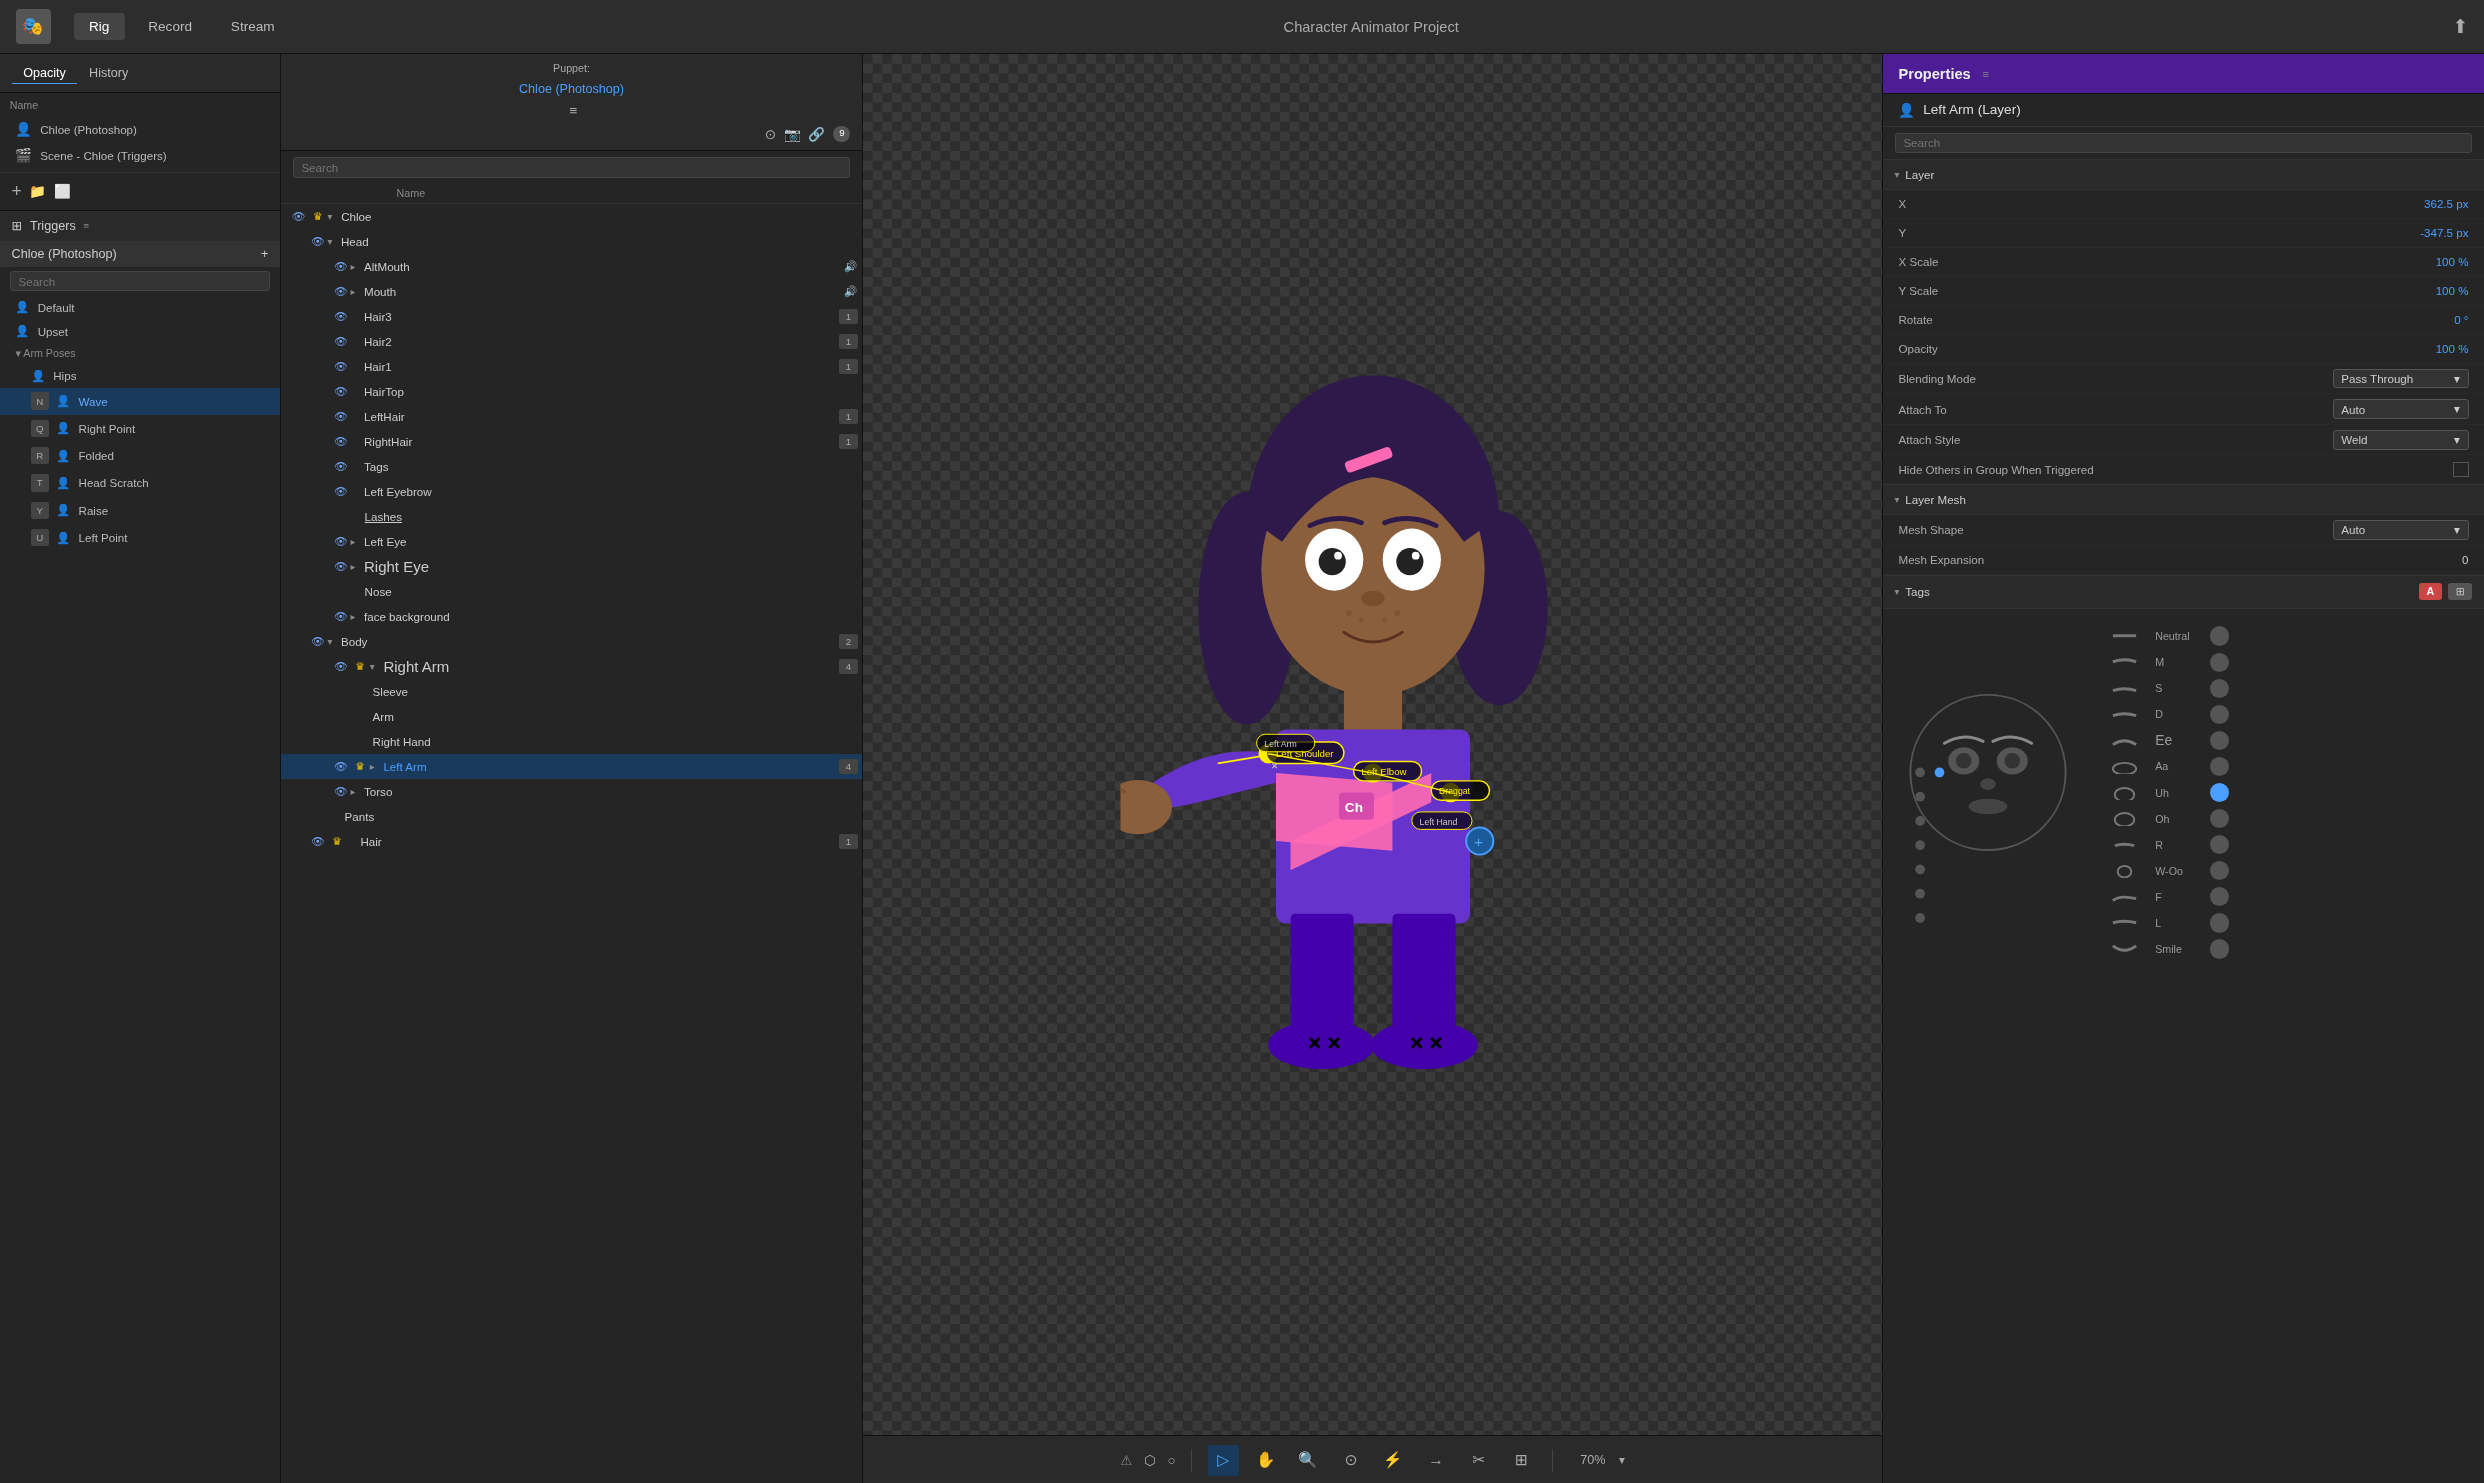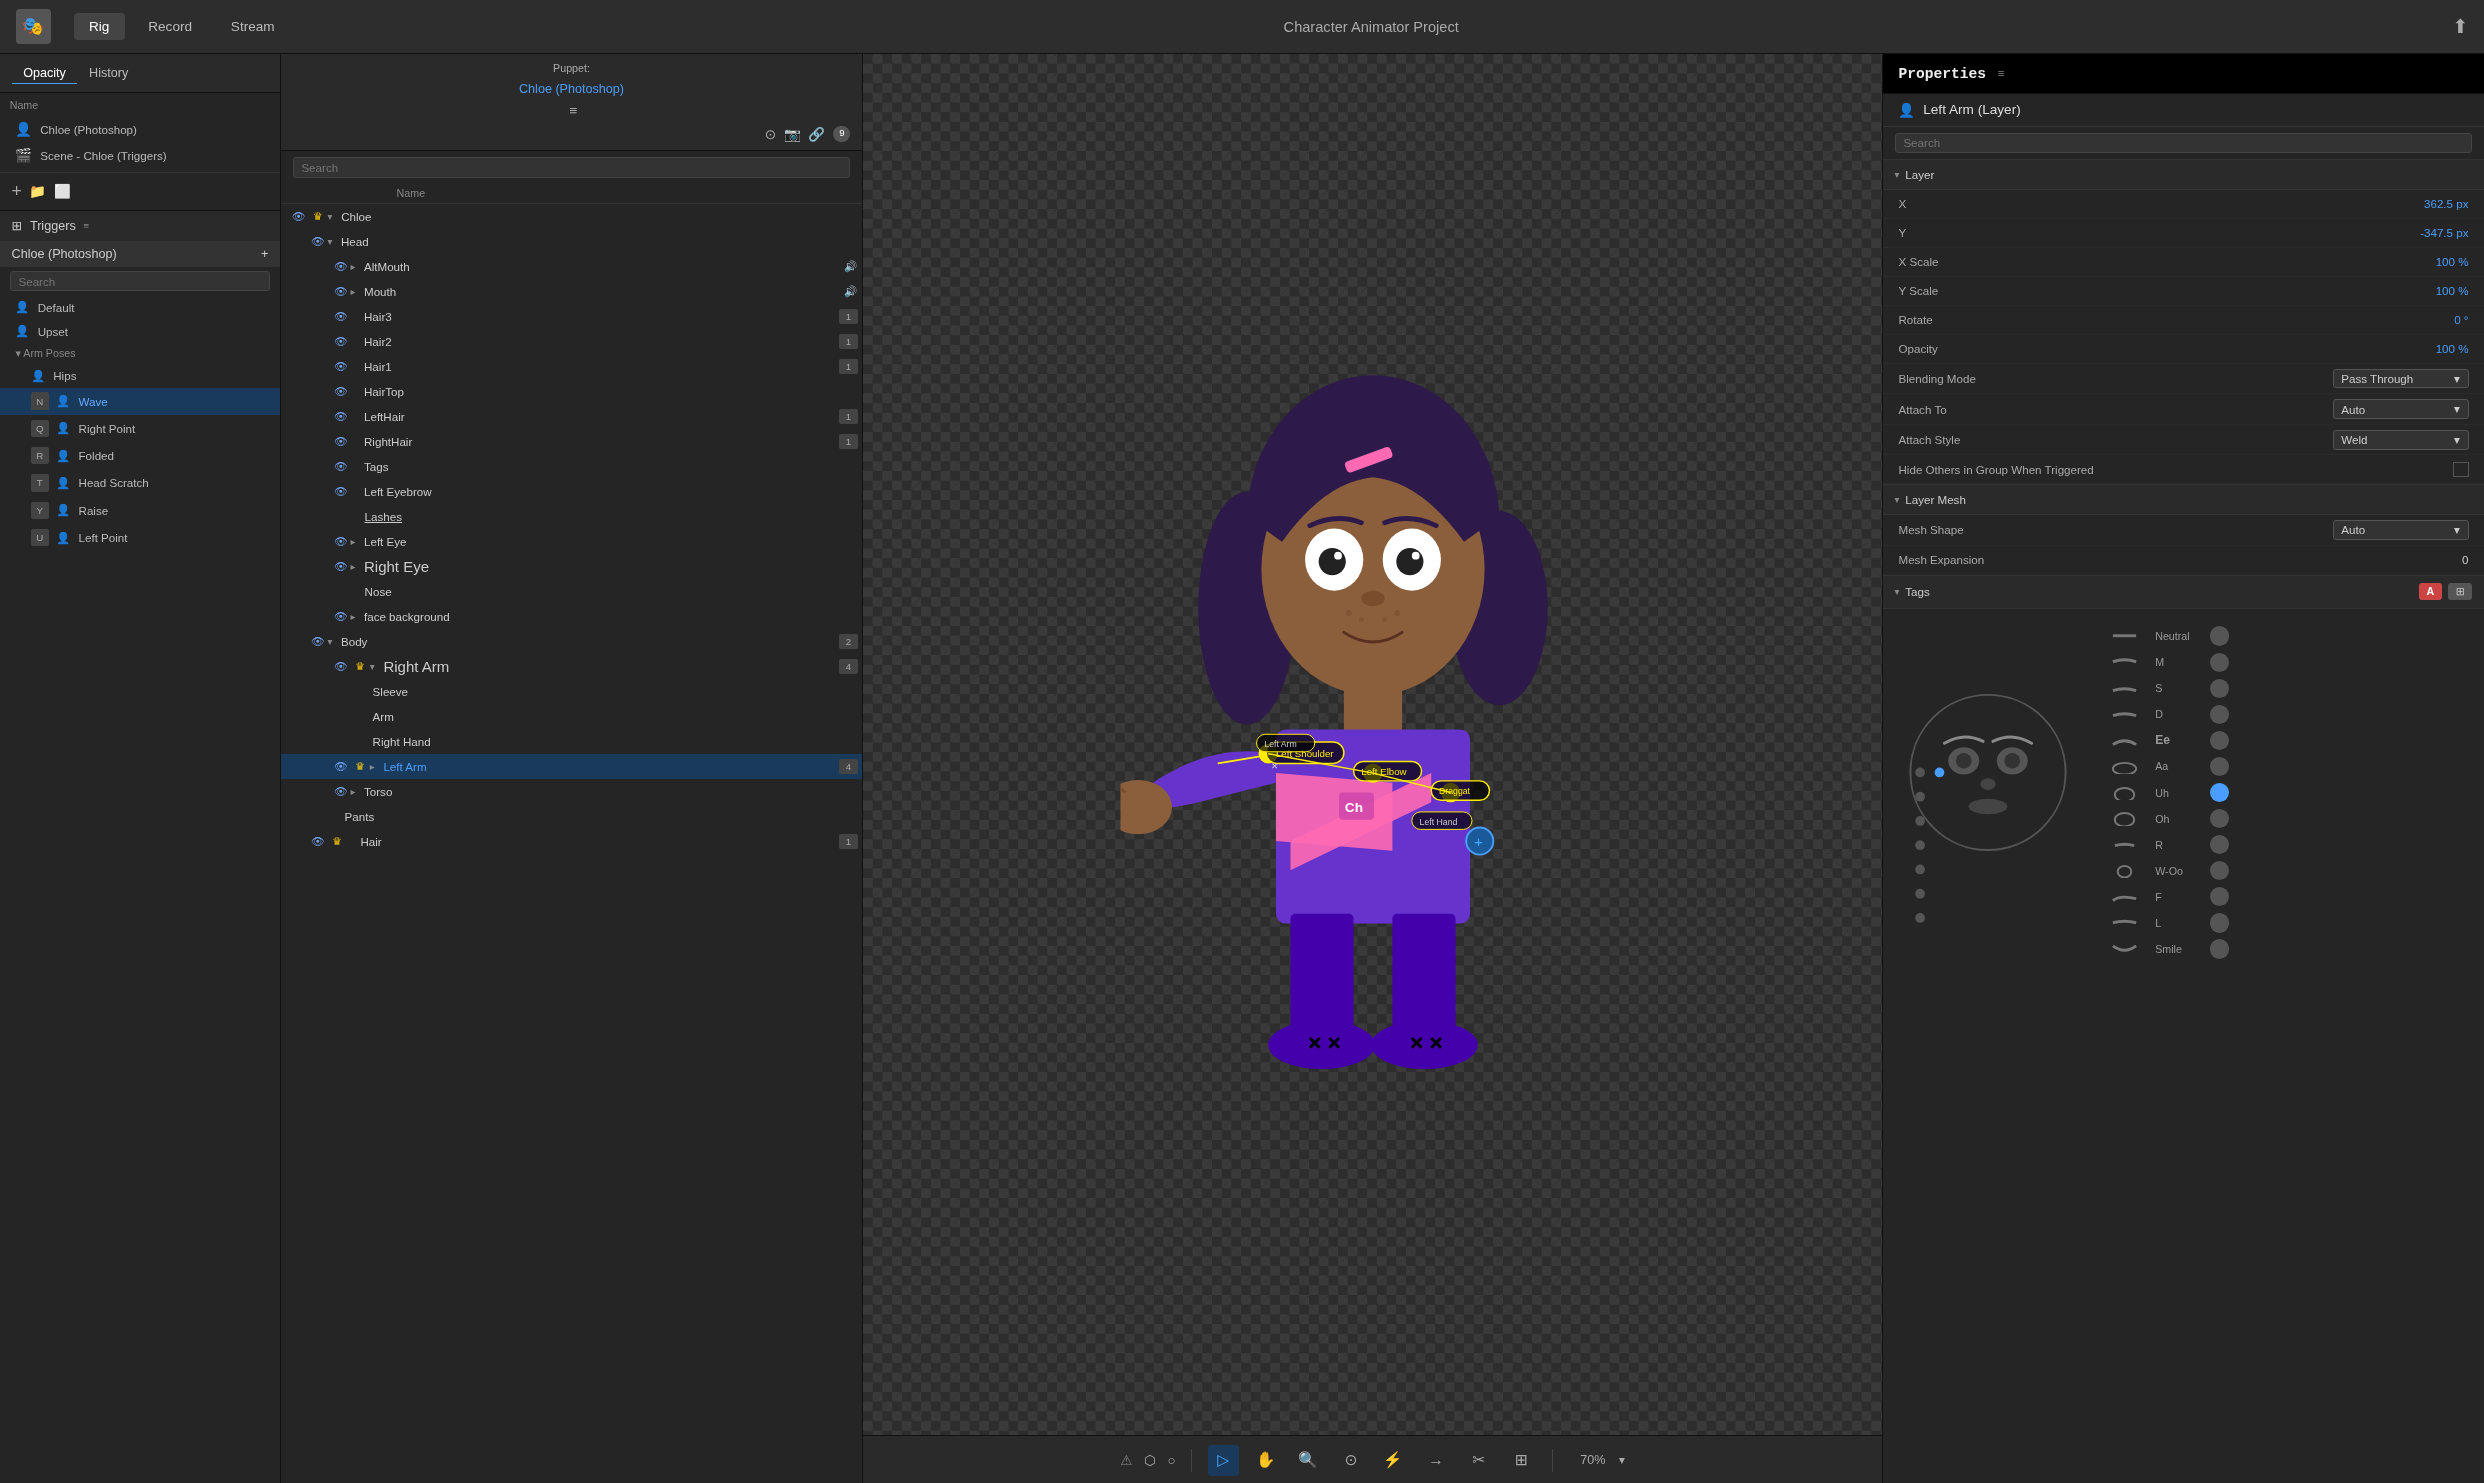--- a/index.html
+++ b/index.html
@@ -57,21 +57,21 @@
     .canvas-toolbar { height: 49px; background: #2a2a2a; border-top: 1px solid #111; display: flex; align-items: center; justify-content: center; gap: 11.6px; }
     .canvas-tool { width: 31px; height: 31px; display: flex; align-items: center; justify-content: center; cursor: pointer; color: #aaa; font-size: 15.5px; border-radius: 2.9px; }
     .canvas-tool.active { background: #1a3a5c; color: #4af; }
     .zoom-indicator { color: #aaa; font-size: 12.6px; margin-left: 11.6px; }
 
     
     .character-container { position: absolute; left: 50%; top: 50%; transform: translate(-50%, -50%); }
 
     
     .right-panel { width: 602px; background: #252525; border-left: 1px solid #111; display: flex; flex-direction: column; flex-shrink: 0; overflow-y: auto; }
-    .props-header { padding: 11.6px 15.5px; background: #000000; border-bottom: 1px solid #111; display: flex; align-items: center; gap: 7.8px; font-size: 14.6px; font-weight: 600; color: #eee; font-family: Liberation Mono, monospace; }
+    .props-header { padding: 11.6px 15.5px; background: #4c1d95; border-bottom: 1px solid #111; display: flex; align-items: center; gap: 7.8px; font-size: 14.6px; font-weight: 600; color: #eee; }
     .props-layer-title { padding: 7.8px 15.5px; display: flex; align-items: center; gap: 7.8px; font-size: 13.6px; color: #ddd; border-bottom: 1px solid #333; }
     .props-search { padding: 5.8px 11.6px; }
     .props-search input { width: 100%; background: #333; border: 1px solid #444; color: #ccc; padding: 2.9px 7.8px; border-radius: 2.9px; font-size: 11.6px; }
 
     .section-header { display: flex; align-items: center; gap: 5.8px; padding: 7.8px 11.6px; background: #2a2a2a; border-bottom: 1px solid #333; border-top: 1px solid #333; cursor: pointer; font-size: 11.6px; color: #ccc; }
     .section-header .chevron { font-size: 9.7px; color: #888; }
 
     .prop-row { display: flex; align-items: center; padding: 4.9px 15.5px; border-bottom: 1px solid #2a2a2a; min-height: 29px; }
     .prop-label { flex: 1; color: #aaa; font-size: 11.6px; }
     .prop-value { color: #4a9eff; font-size: 11.6px; min-width: 78px; text-align: right; }
@@ -666,21 +666,21 @@
           </div>
           <span style="font-size:10.7px;color:#999;min-width:49px;">D</span>
           <div style="width:19.4px;height:19.4px;border-radius:50%;background:#555;"></div>
         </div>
         <div class="viseme-row">
           <div style="width:49px;height:19.4px;display:flex;align-items:center;justify-content:center;">
             <svg width="39" height="15.5" viewBox="0 0 40 16">
                 <path d="M8 12 Q20 4 32 12" stroke="#777" stroke-width="3" fill="none"></path>
               </svg>
           </div>
-          <span style="font-size:12px;color:#999;min-width:49px;font-weight:bold;">Ee</span>
+          <span style="font-size:14px;color:#999;min-width:49px;">Ee</span>
           <div style="width:19.4px;height:19.4px;border-radius:50%;background:#555;"></div>
         </div>
         <div class="viseme-row">
           <div style="width:49px;height:19.4px;display:flex;align-items:center;justify-content:center;">
             <svg width="39" height="15.5" viewBox="0 0 40 16">
                 <ellipse cx="20" cy="10" rx="12" ry="6" fill="none" stroke="#777" stroke-width="2"></ellipse>
               </svg>
           </div>
           <span style="font-size:10.7px;color:#999;min-width:49px;">Aa</span>
           <div style="width:19.4px;height:19.4px;border-radius:50%;background:#555;"></div>

